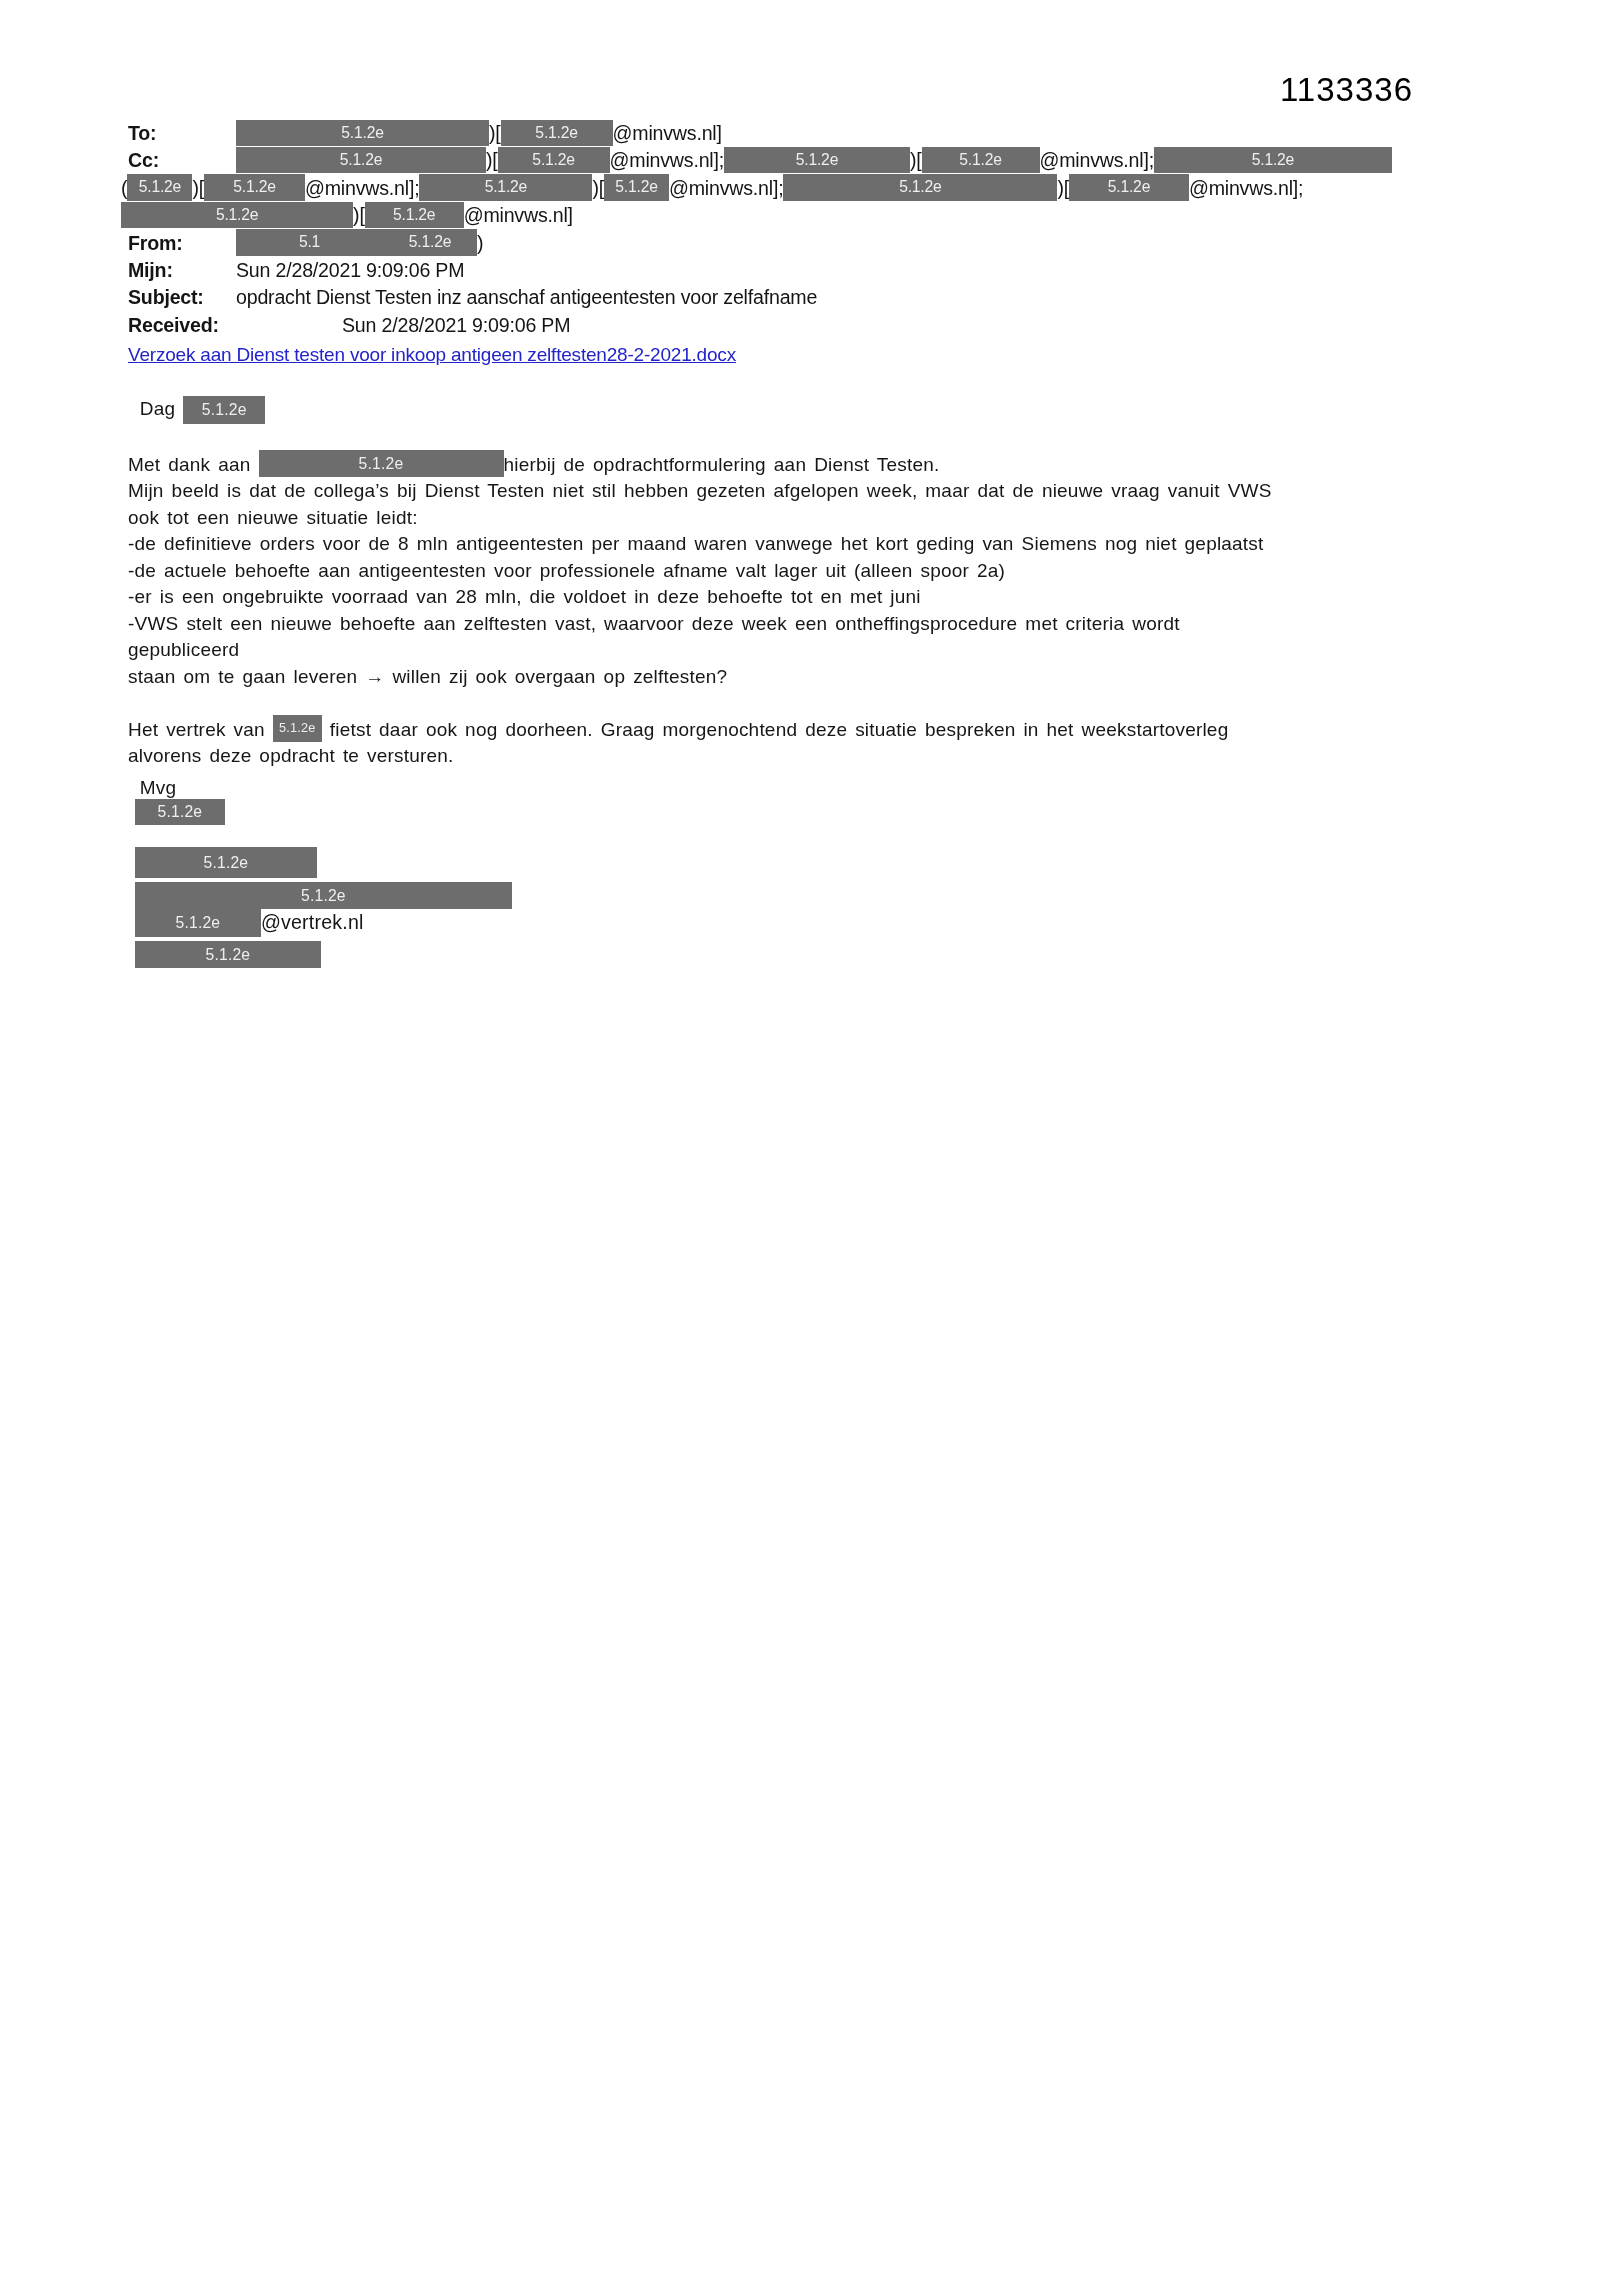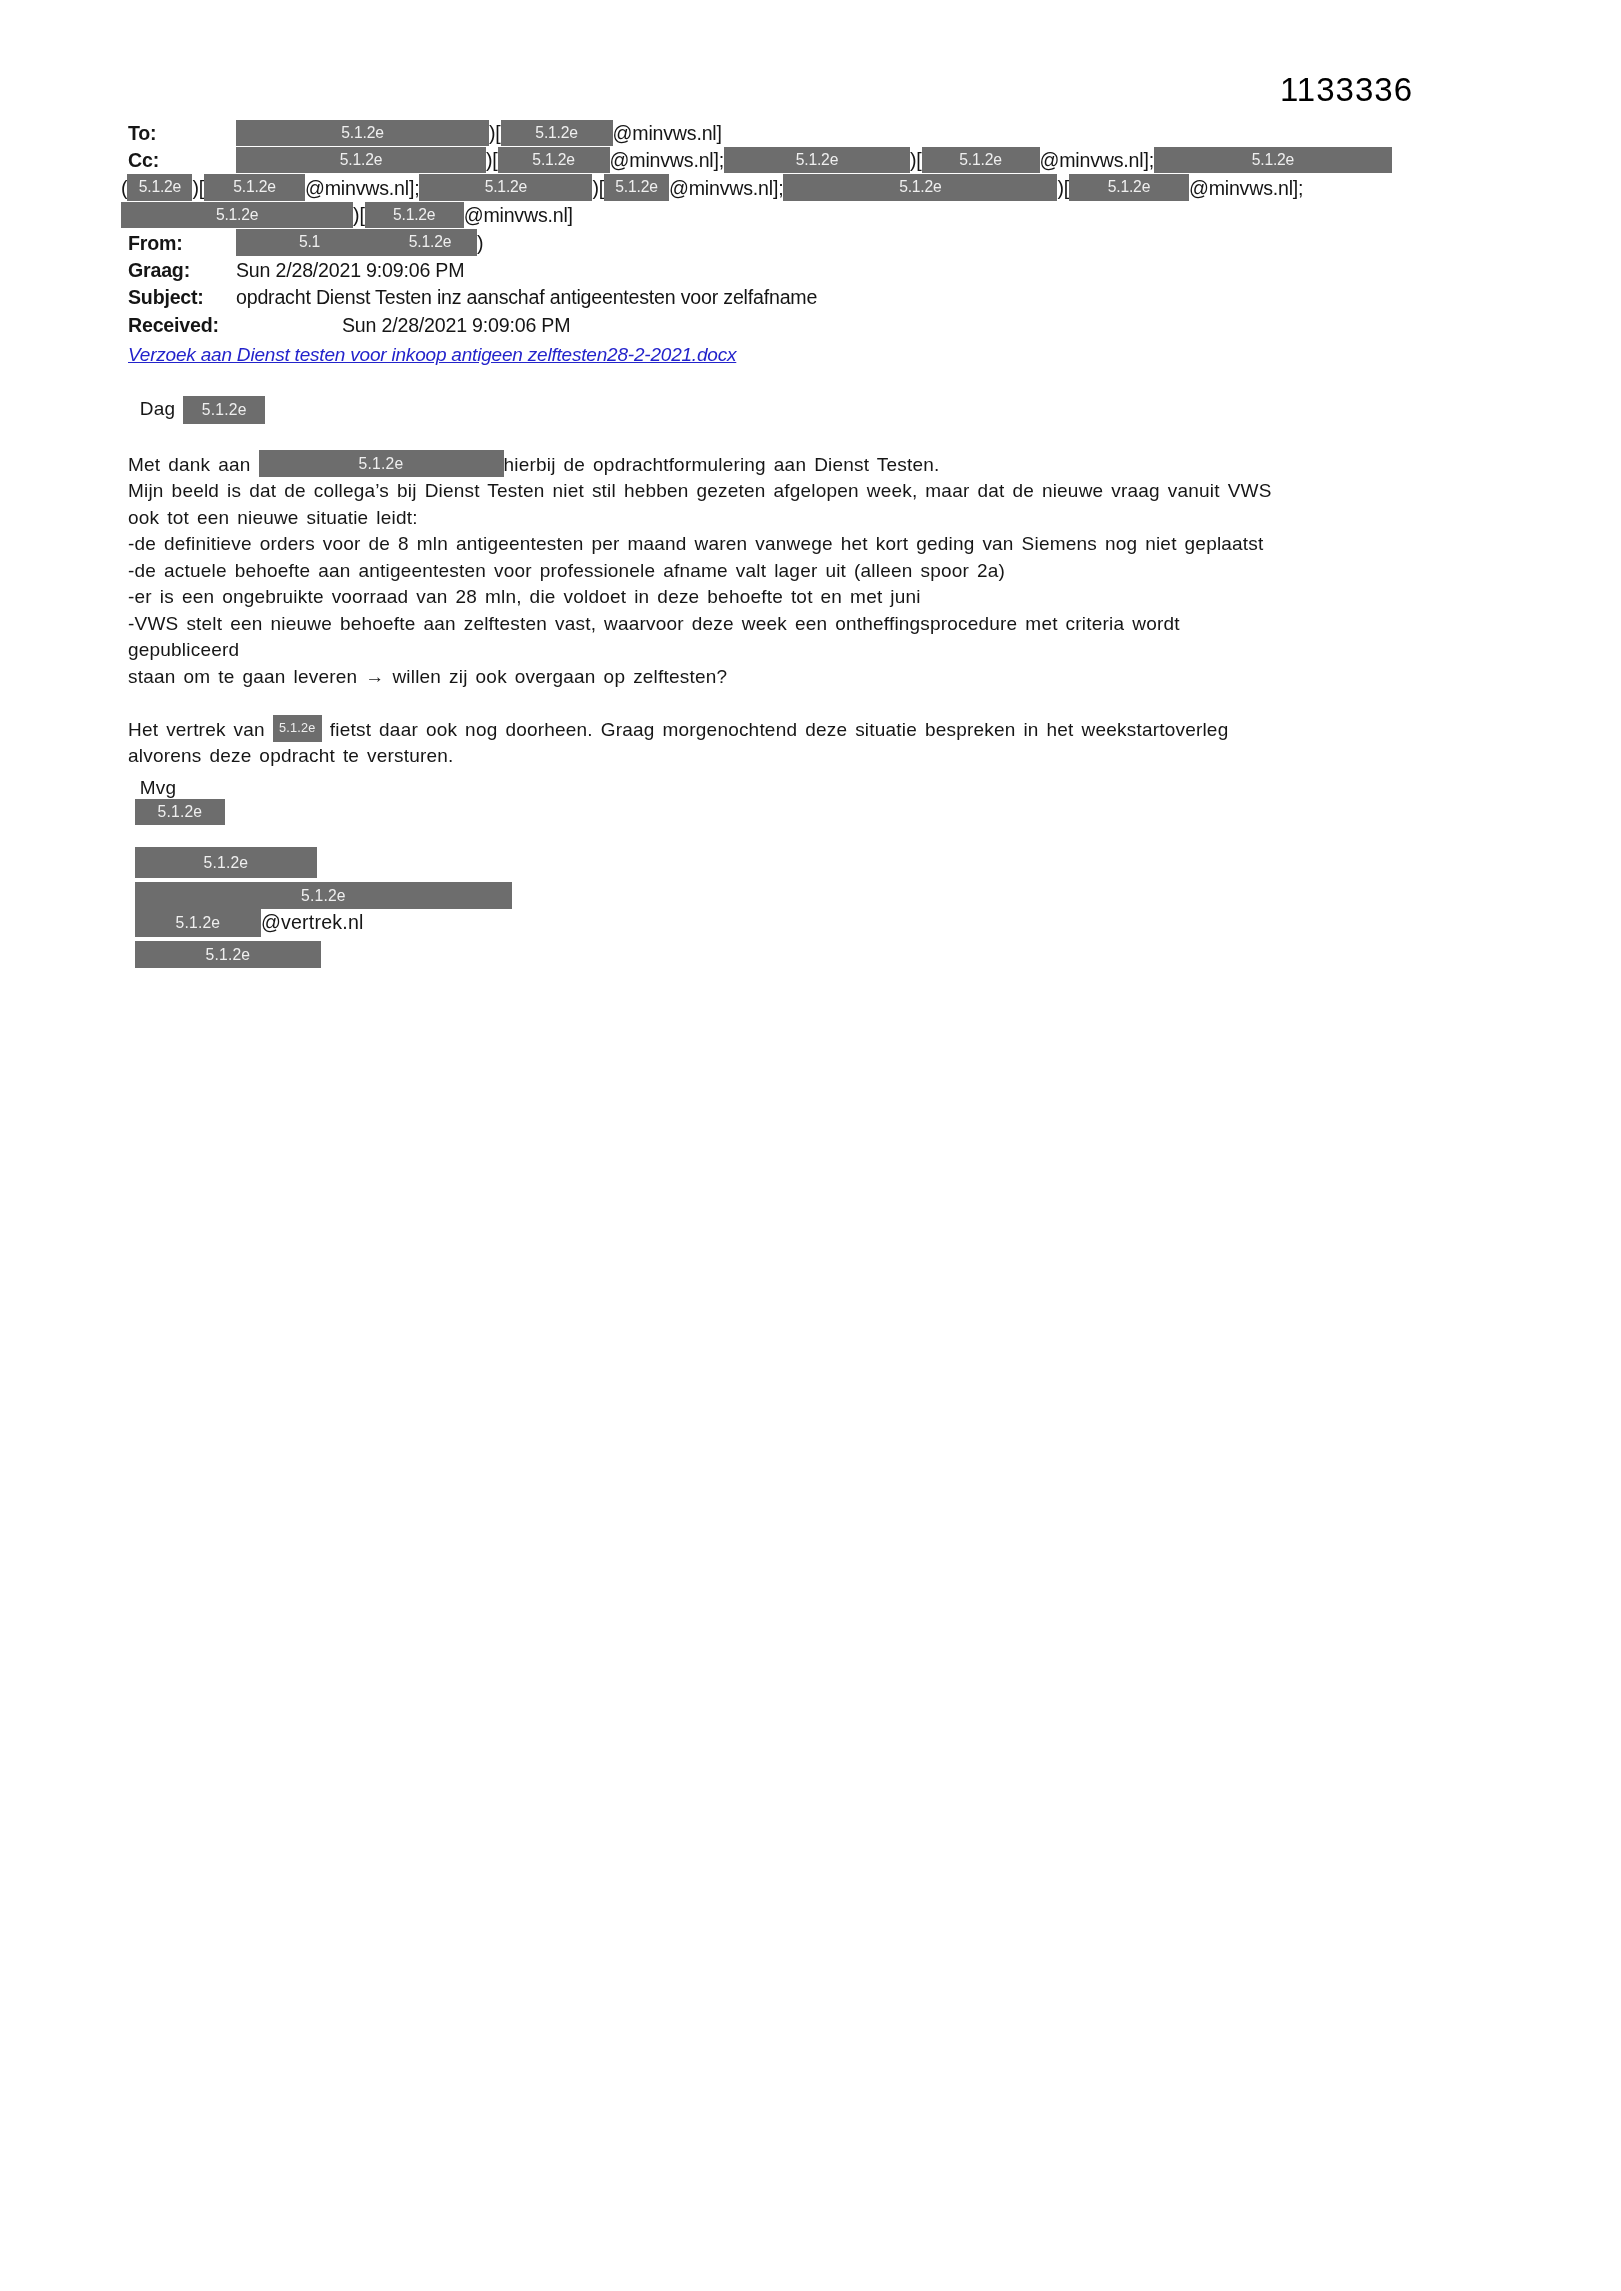--- a/index.html
+++ b/index.html
@@ -33,21 +33,21 @@
     color: #efefef;
     font-size: 15.7px;
     height: 26.5px; line-height: 26.5px;
     text-align: center;
     vertical-align: middle;
     position: relative; top: -2px;
     overflow: hidden;
   }
   .chip.small { font-size: 12.7px; height: 23.5px; line-height: 23.5px; }
 
-  .attachment-row { height: 27.4px; line-height: 27.4px; margin-top: 2px; font-style: italic; }
+  .attachment-row { height: 27.4px; line-height: 27.4px; margin-top: 2px; }
   .attachment-link {
     color: #2323cb; text-decoration: underline;
     font-size: 19px; letter-spacing: -0.2px; cursor: pointer;
   }
 
   
   .body-block { margin-top: 23.5px; font-size: 19px; letter-spacing: 0.2px; word-spacing: 2.5px; color: #161616; }
   .line { height: 26.5px; line-height: 26.5px; white-space: nowrap; }
   .blank { height: 26.5px; }
   .greeting { padding-left: 11.8px; height: 33px; line-height: 33px; }
@@ -87,21 +87,21 @@
       <div class="hrow outdent">
         <span class="hval"><span>(</span><span class="chip" style="width: 65px;">5.1.2e</span><span>)[</span><span class="chip" style="width: 101px;">5.1.2e</span><span>@minvws.nl];</span><span class="chip" style="width: 173px;">5.1.2e</span><span>)[</span><span class="chip" style="width: 65px;">5.1.2e</span><span>@minvws.nl];</span><span class="chip" style="width: 274px;">5.1.2e</span><span>)[</span><span class="chip" style="width: 120px;">5.1.2e</span><span>@minvws.nl];</span></span>
       </div>
       <div class="hrow outdent">
         <span class="hval"><span class="chip" style="width: 232px;">5.1.2e</span><span>)[</span><span class="chip" style="width: 99px;">5.1.2e</span><span>@minvws.nl]</span></span>
       </div>
       <div class="hrow">
         <span class="hlabel">From:</span><span class="hval"><span class="chip" style="width: 147px;">5.1</span><span class="chip" style="width: 94px;">5.1.2e</span><span>)</span></span>
       </div>
       <div class="hrow">
-        <span class="hlabel">Graag:</span><span class="hval">Sun 2/28/2021 9:09:06 PM</span>
+        <span class="hlabel">Mijn:</span><span class="hval">Sun 2/28/2021 9:09:06 PM</span>
       </div>
       <div class="hrow">
         <span class="hlabel">Subject:</span><span class="hval">opdracht Dienst Testen inz aanschaf antigeentesten voor zelfafname</span>
       </div>
       <div class="hrow">
         <span class="hlabel w218">Received:</span><span class="hval">Sun 2/28/2021 9:09:06 PM</span>
       </div>
       <div class="attachment-row">
         <a class="attachment-link" href="#">Verzoek aan Dienst testen voor inkoop antigeen zelftesten28-2-2021.docx</a>
       </div>

